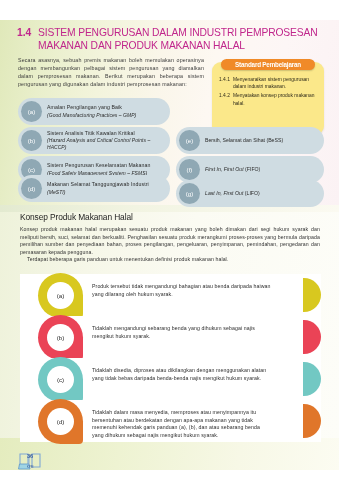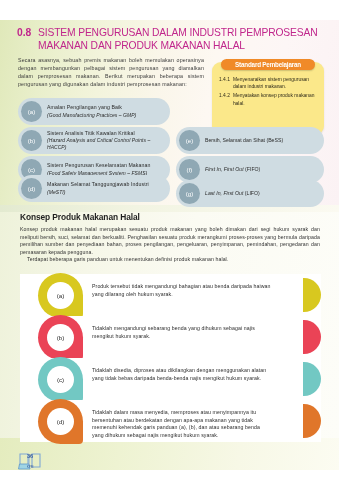--- a/index.html
+++ b/index.html
@@ -191,21 +191,21 @@
     font-size: 5.2px;
     color: #2b2b2b;
   }
   .pill-single i { font-style: italic; }
 
   
   .konsep-title {
     position: absolute;
     left: 20px; top: 212px;
     font-size: 8.4px;
-    font-weight: bold;
+    font-weight: normal;
     color: #1f1f1f;
     letter-spacing: -0.1px;
   }
   .konsep-para {
     position: absolute;
     left: 20px; top: 226px;
     width: 300px;
     font-size: 5.2px;
     line-height: 7.6px;
     color: #343434;
@@ -307,21 +307,21 @@
 <div class="page">
 
   <div class="bg-top"></div>
   <div class="bg-band"></div>
   <div class="bg-mid"></div>
   <div class="bg-bottom"></div>
   <div class="bg-white-strip"></div>
   <div class="bg-white-strip-b"></div>
 
   <div class="heading">
-    <span class="heading-num">0.8</span>
+    <span class="heading-num">1.4</span>
     <span class="heading-text">SISTEM PENGURUSAN DALAM INDUSTRI PEMPROSESAN MAKANAN DAN PRODUK MAKANAN HALAL</span>
   </div>
 
   <div class="intro">Secara asasnya, sebuah premis makanan boleh memulakan operasinya dengan membangunkan pelbagai sistem pengurusan yang diamalkan dalam pemprosesan makanan. Berikut merupakan beberapa sistem pengurusan yang digunakan dalam industri pemprosesan makanan:</div>
 
   <div class="sp-box"></div>
   <div class="sp-pill">
     <span class="sp-pill-label">Standard Pembelajaran</span>
   </div>
   <div class="sp-list">

